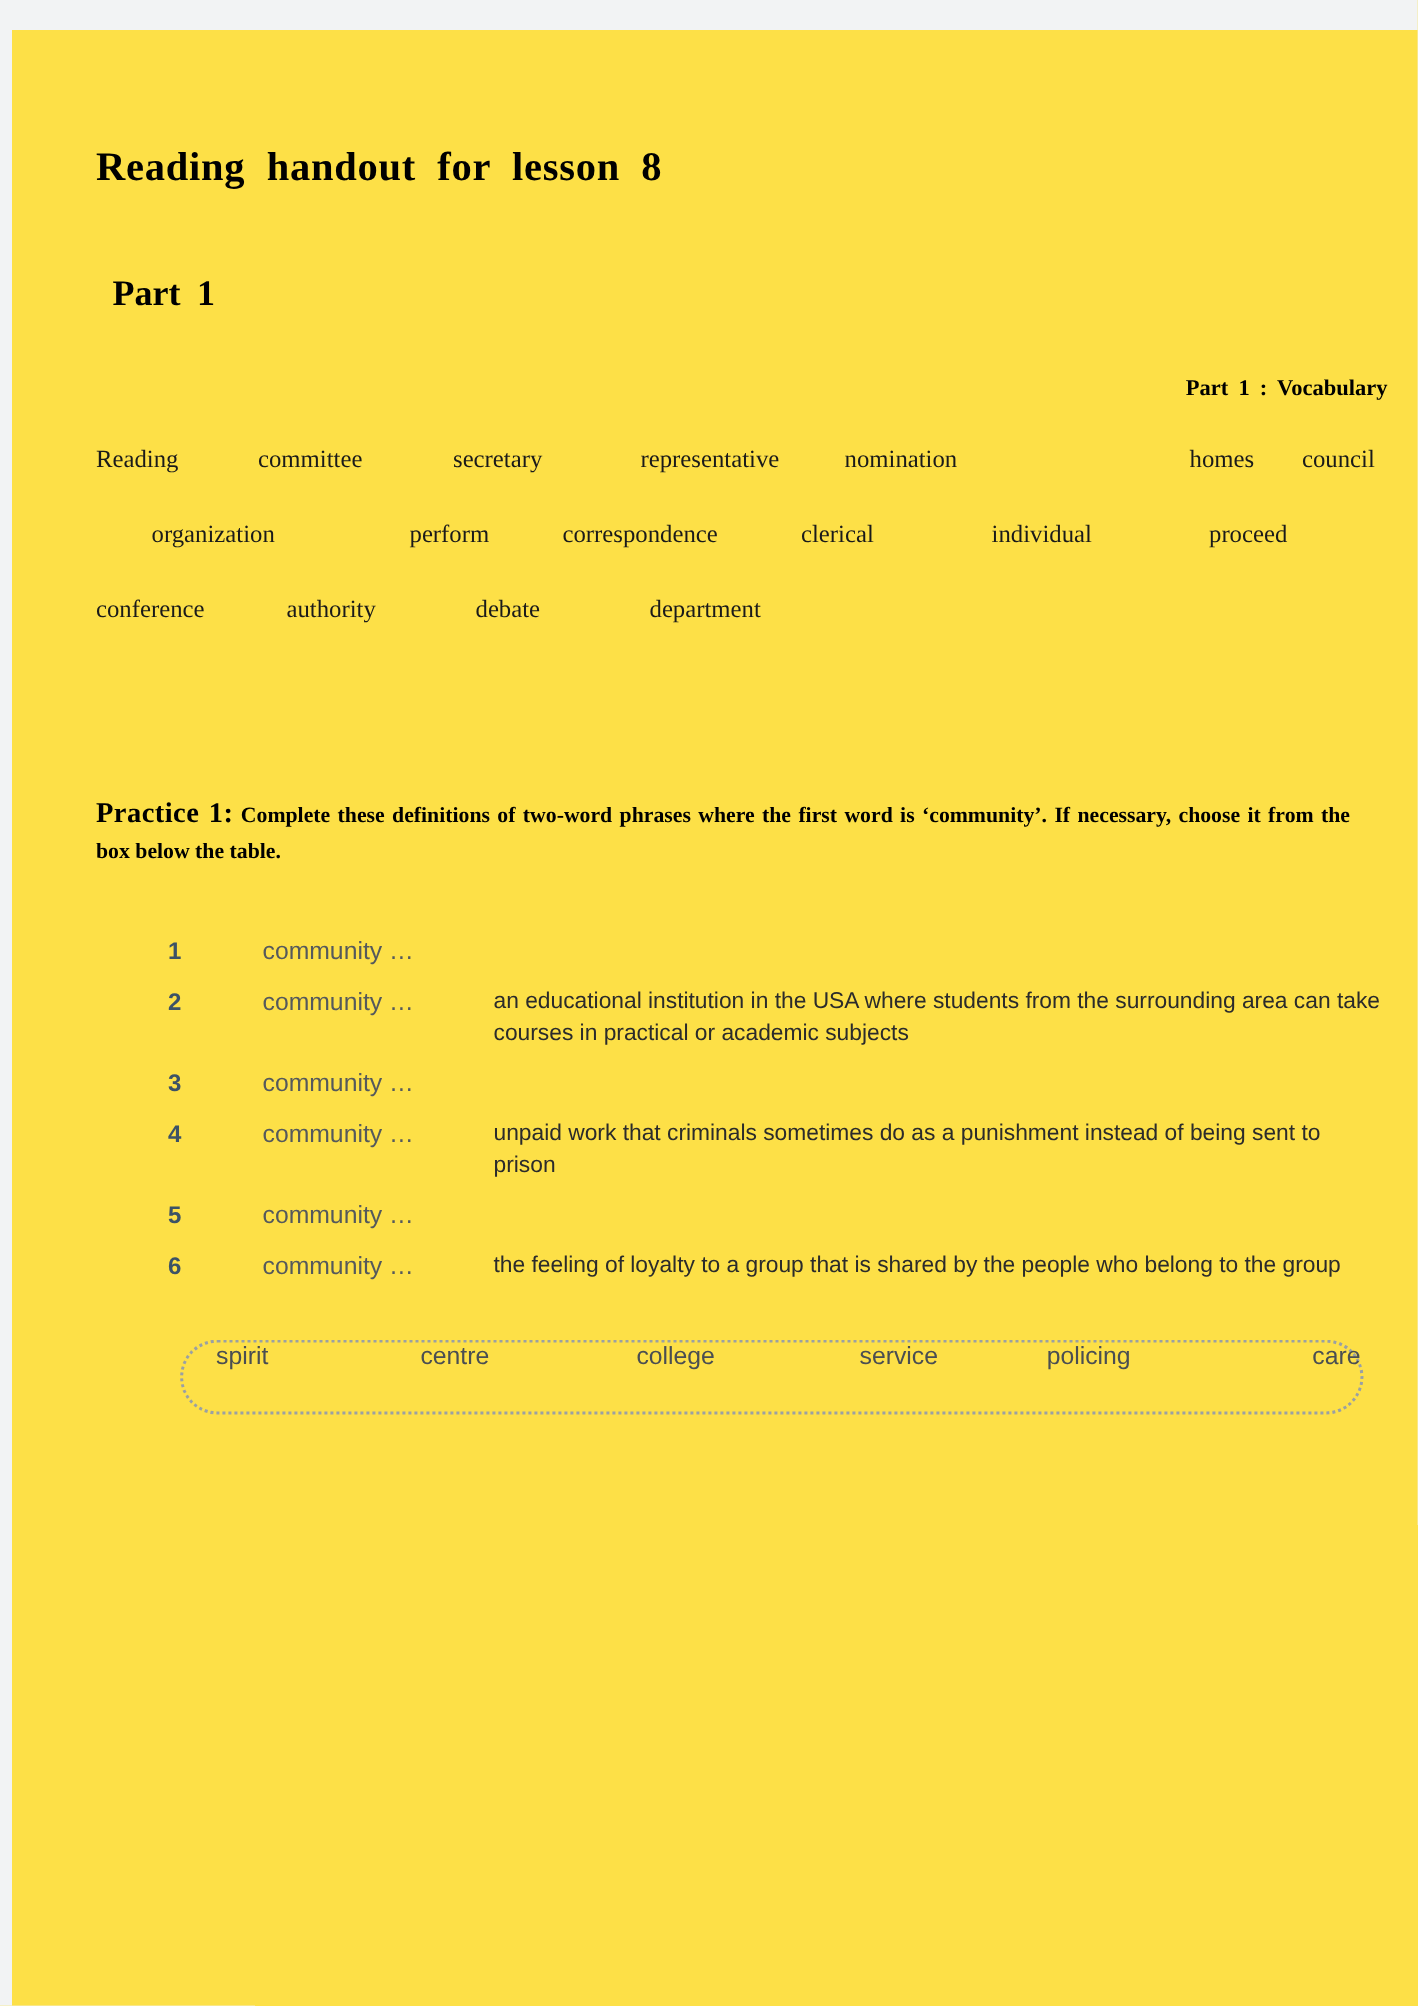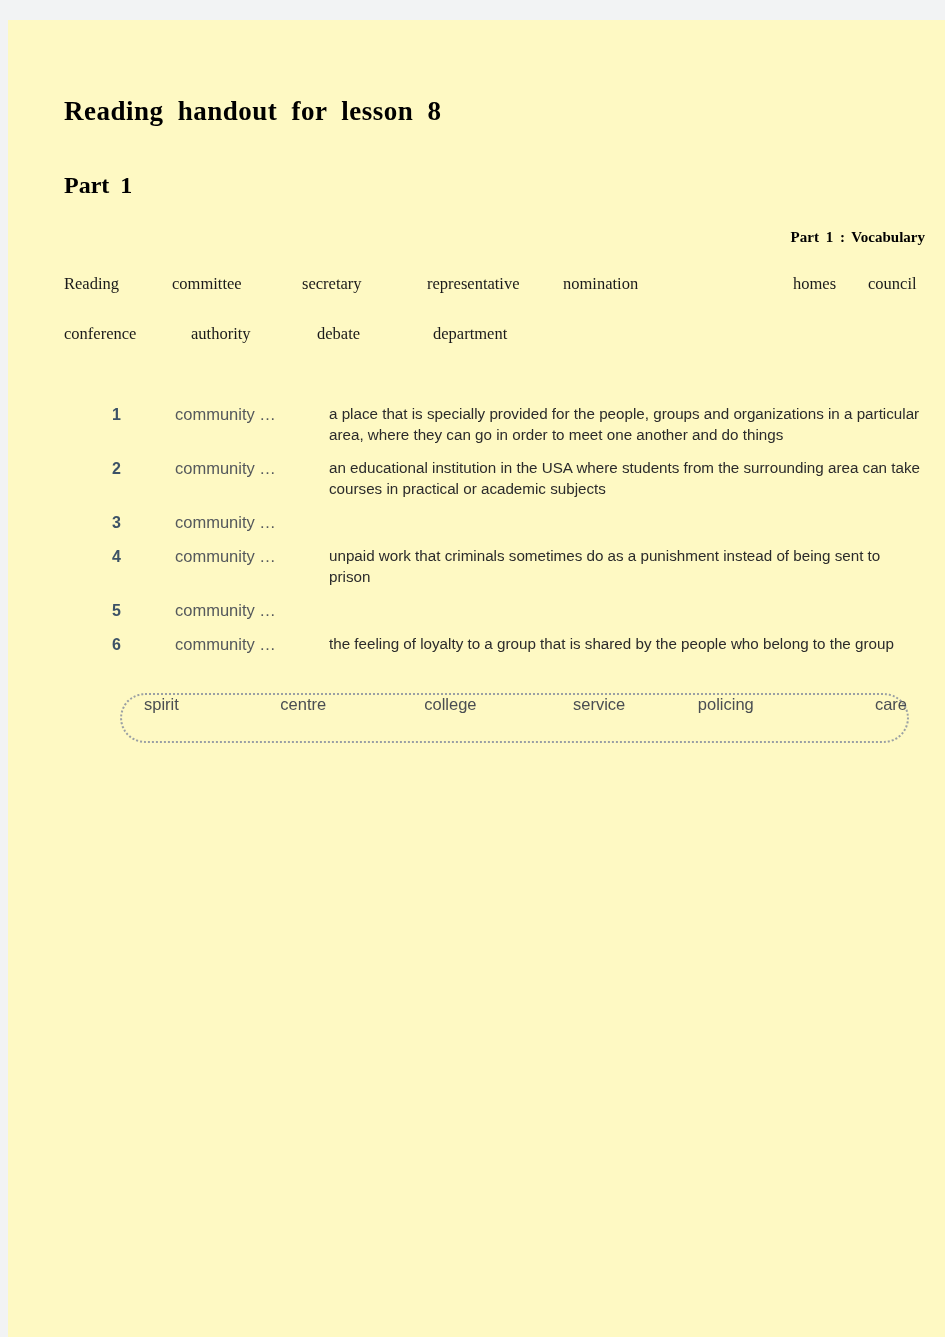--- a/index.html
+++ b/index.html
@@ -15,21 +15,21 @@
     font-family: "Liberation Serif", "DejaVu Serif", serif;
   }
 
   
   .page {
     position: absolute;
     left: 8px;
     top: 20px;
     width: 937px;
     height: 1317px;
-    background: #fef9c3;
+    background: #fde047;
     box-sizing: border-box;
   }
 
   .inner {
     position: relative;
     padding: 0 20px 0 56px;
   }
 
   
   .doc-title {
@@ -41,21 +41,21 @@
     word-spacing: 7px;
     margin: 0;
     padding-top: 76px;
   }
   .part-title {
     font-family: "Liberation Serif", "DejaVu Serif", serif;
     font-weight: bold;
     font-size: 24px;
     color: #000;
     word-spacing: 5px;
-    margin: 0;
+    margin: 11px;
     padding-top: 45px;
   }
   .sub-title {
     font-family: "Liberation Serif", "DejaVu Serif", serif;
     font-weight: bold;
     font-size: 15px;
     color: #000;
     word-spacing: 3px;
     margin: 0;
     padding-top: 30px;
@@ -189,35 +189,44 @@
     <div class="vocab">
       <div class="vocab-row r1">
         <span class="w0">Reading</span>
         <span class="w1">committee</span>
         <span class="w2">secretary</span>
         <span class="w3">representative</span>
         <span class="w4">nomination</span>
         <span class="w5">homes</span>
         <span class="w6">council</span>
       </div>
+      <div class="vocab-row r2">
+        <span class="w0"></span>
+        <span class="w1">organization</span>
+        <span class="w2">perform</span>
+        <span class="w3">correspondence</span>
+        <span class="w4">clerical</span>
+        <span class="w5">individual</span>
+        <span class="w6">proceed</span>
+      </div>
       <div class="vocab-row r3">
         <span class="w0">conference</span>
         <span class="w1">authority</span>
         <span class="w2">debate</span>
         <span class="w3">department</span>
       </div>
     </div>
 
+    <p class="practice"><span class="lead">Practice  1:</span><span> Complete  these  definitions  of  two-word  phrases  where  the  first  word  is  ‘community’.  If  necessary,  choose  it  from  the  box  below  the  table.</span></p>
 
     <div class="exercise">
 
       <div class="ex-row">
         <div class="ex-num">1</div>
         <div class="ex-term">community …</div>
-        <div class="ex-def">a place that is specially provided for the people, groups and organizations in a particular area, where they can go in order to meet one another and do things</div>
       </div>
 
       <div class="ex-row">
         <div class="ex-num">2</div>
         <div class="ex-term">community …</div>
         <div class="ex-def">an educational institution in the USA where students from the surrounding area can take courses in practical or academic subjects</div>
       </div>
 
       <div class="ex-row">
         <div class="ex-num">3</div>

